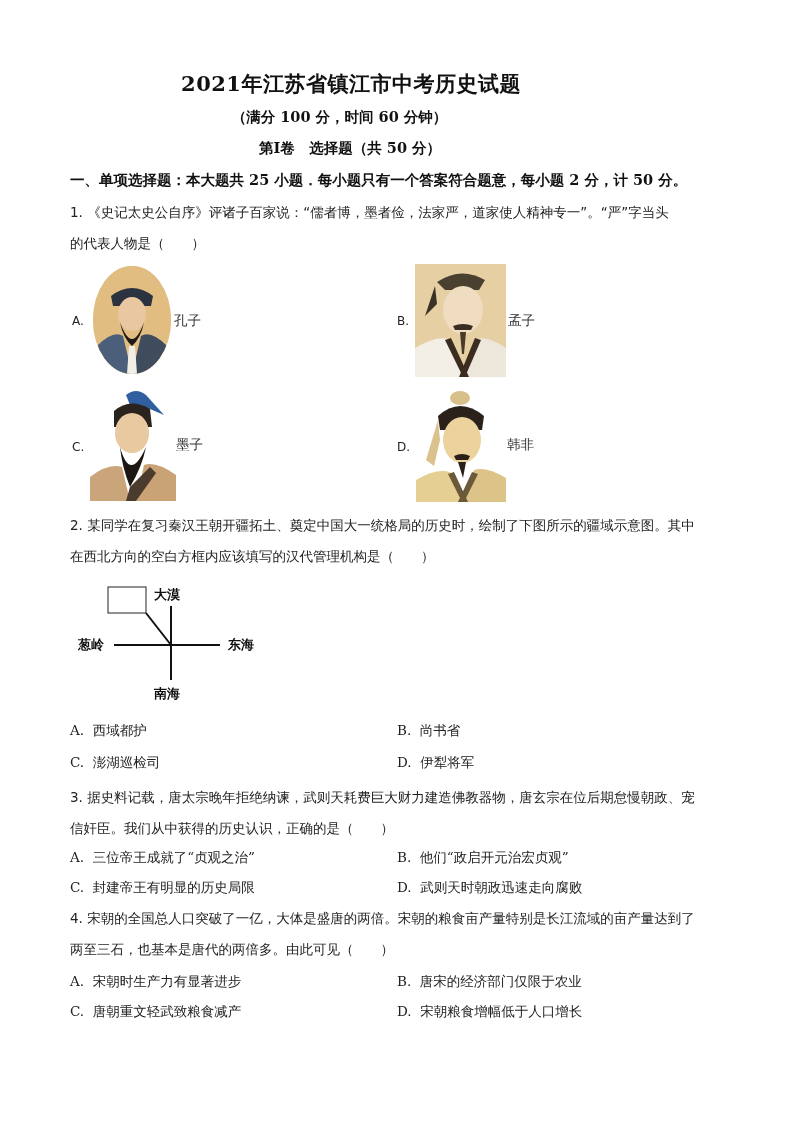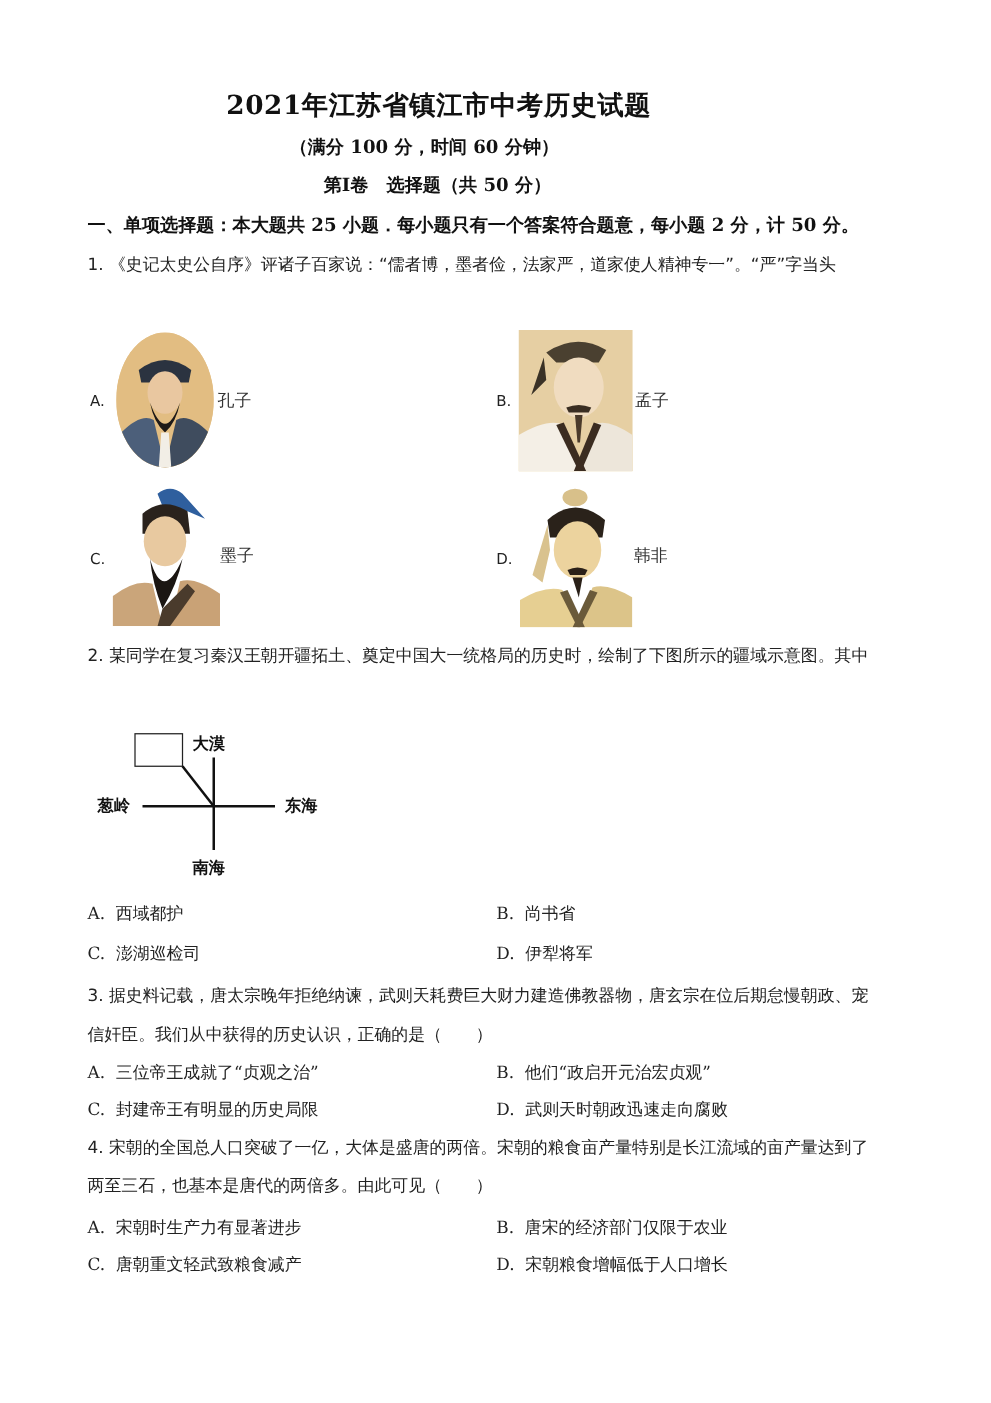--- a/index.html
+++ b/index.html
@@ -22,20 +22,21 @@
 </head>
 <body>
 
 <div class="abs title">2021年江苏省镇江市中考历史试题</div>
 <div class="abs sub1">（满分 100 分，时间 60 分钟）</div>
 <div class="abs sub2">第Ⅰ卷　选择题（共 50 分）</div>
 <div class="abs sec">一、单项选择题：本大题共 25 小题．每小题只有一个答案符合题意，每小题 2 分，计 50 分。</div>
 
 <div class="abs q" style="top:197px;">
   <div>1. 《史记太史公自序》评诸子百家说：“儒者博，墨者俭，法家严，道家使人精神专一”。“严”字当头</div>
+  <div>的代表人物是（　　）</div>
 </div>
 
 <div class="abs imgopt-letter" style="top:314px; left:72px;">A.</div>
 <div class="portrait" style="top:266px; left:93px; width:78px; height:108px; border-radius:50%; background:#e6c28a;">
   <svg width="78" height="108" viewBox="0 0 78 108">
     <rect x="0" y="0" width="78" height="108" fill="#e2bd82"></rect>
     <path d="M18 30 Q39 14 60 30 L58 40 L20 40 Z" fill="#2b3340"></path>
     <ellipse cx="39" cy="48" rx="14" ry="17" fill="#e9c7a0"></ellipse>
     <path d="M27 56 Q39 90 51 56 Q48 72 39 80 Q30 72 27 56 Z" fill="#1e1a18"></path>
     <path d="M4 80 Q20 64 30 70 L39 108 L0 108 Z" fill="#4c5f7a"></path>
@@ -88,20 +89,21 @@
     <path d="M0 112 L0 90 Q20 78 34 82 L46 112 Z" fill="#e6cf92"></path>
     <path d="M90 112 L90 88 Q70 76 58 80 L46 112 Z" fill="#dcc489"></path>
     <path d="M32 84 L46 112 L52 112 L38 82 Z" fill="#6a5a3a"></path>
     <path d="M62 84 L48 112 L42 112 L56 82 Z" fill="#6a5a3a"></path>
   </svg>
 </div>
 <div class="abs imgopt-name" style="top:436px; left:507px;">韩非</div>
 
 <div class="abs q" style="top:510px;">
   <div>2. 某同学在复习秦汉王朝开疆拓土、奠定中国大一统格局的历史时，绘制了下图所示的疆域示意图。其中</div>
+  <div>在西北方向的空白方框内应该填写的汉代管理机构是（　　）</div>
 </div>
 
 <div class="abs" style="top:578px; left:72px; width:200px; height:130px;">
   <svg width="200" height="130" viewBox="0 0 200 130" style="position:absolute; left:0; top:0;">
     <rect x="36" y="9" width="38" height="26" fill="#fff" stroke="#222" stroke-width="1"></rect>
     <line x1="74" y1="35" x2="99" y2="67" stroke="#111" stroke-width="2"></line>
     <line x1="99" y1="28" x2="99" y2="102" stroke="#111" stroke-width="2"></line>
     <line x1="42" y1="67" x2="148" y2="67" stroke="#111" stroke-width="2"></line>
   </svg>
   <div class="map-label" style="left:82px; top:8px;">大漠</div>

